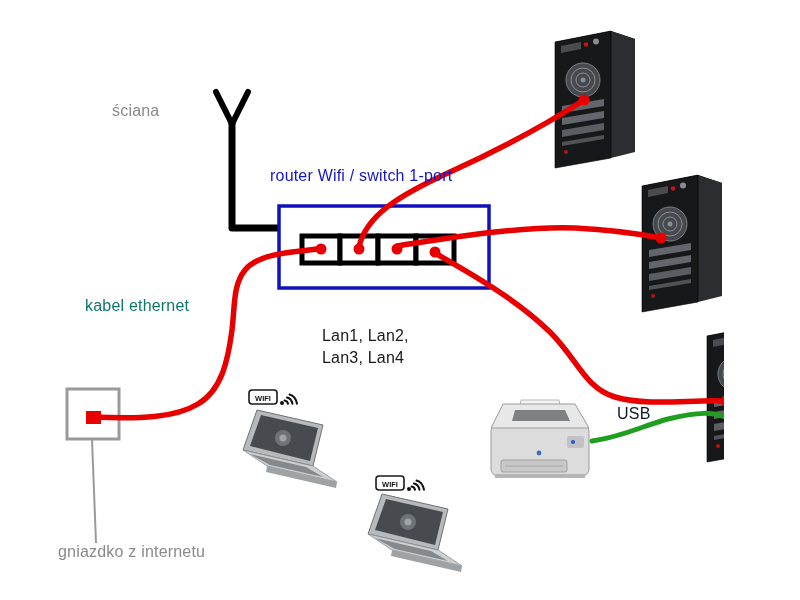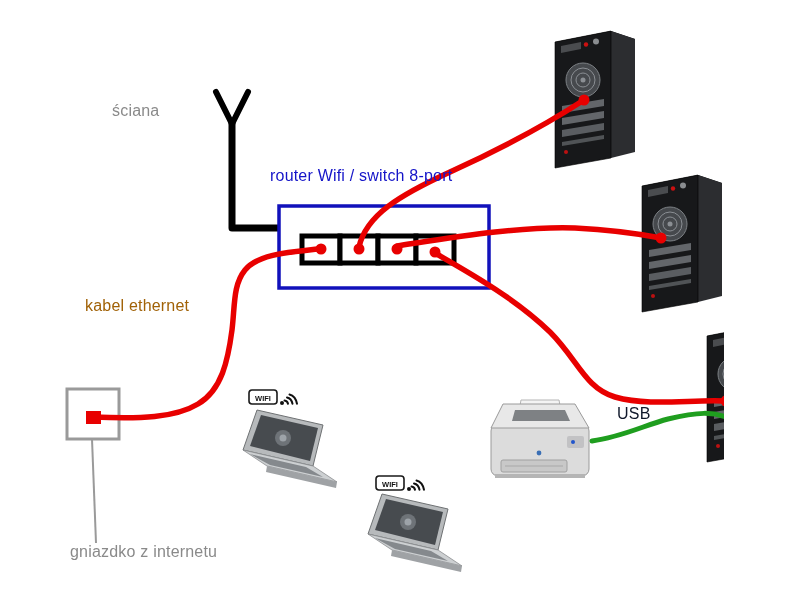--- a/index.html
+++ b/index.html
@@ -4,21 +4,21 @@
 <style>
   html,body{margin:0;padding:0;background:#fff}
   .stage{
     position:relative;width:724px;height:600px;background:#ffffff;overflow:hidden;
     font-family:"Liberation Sans","DejaVu Sans",sans-serif;
   }
   .stage>svg{position:absolute;left:0;top:0}
   .lbl{position:absolute;font-size:16px;white-space:nowrap;letter-spacing:.2px}
   .lbl-gray{color:#8a8a8a}
   .lbl-blue{color:#1414c8}
-  .lbl-red{color:#a16207}
+  .lbl-red{color:#0f766e}
   .lbl-green{color:#0f172a}
   .lbl-black{color:#1a1a1a}
   .lbl-stack div{line-height:22px}
 </style>
 </head>
 <body>
 
 <div class="stage">
 
   <svg width="800" height="600" viewBox="0 0 800 600">
@@ -119,21 +119,25 @@
       <circle cx="584" cy="100" r="5.5" fill="#e80000"></circle>
       <circle cx="661" cy="238" r="5.5" fill="#e80000"></circle>
       <circle cx="726" cy="401" r="5.5" fill="#e80000"></circle>
     </g>
 
     <path d="M 592,441 C 622,437 645,425 668,419 C 697,412 714,411 731,419" fill="none" stroke="#1f9e1f" stroke-width="5" stroke-linecap="round"></path>
   </svg>
 
   <div class="lbl lbl-gray" style="left:112px;top:102px">ściana</div>
 
-  <div class="lbl lbl-blue" style="left:270px;top:167px">router Wifi / switch 8-port</div>
+  <div class="lbl lbl-blue" style="left:270px;top:167px">router Wifi / switch 1-port</div>
 
   <div class="lbl lbl-red" style="left:85px;top:297px">kabel ethernet</div>
 
+  <div class="lbl lbl-black lbl-stack" style="left:322px;top:325px">
+    <div>Lan1, Lan2,</div>
+    <div>Lan3, Lan4</div>
+  </div>
 
   <div class="lbl lbl-green" style="left:617px;top:405px">USB</div>
 
-  <div class="lbl lbl-gray" style="left:70px;top:543px">gniazdko z internetu</div>
+  <div class="lbl lbl-gray" style="left:58px;top:543px">gniazdko z internetu</div>
 </div>
 
 </body></html>

